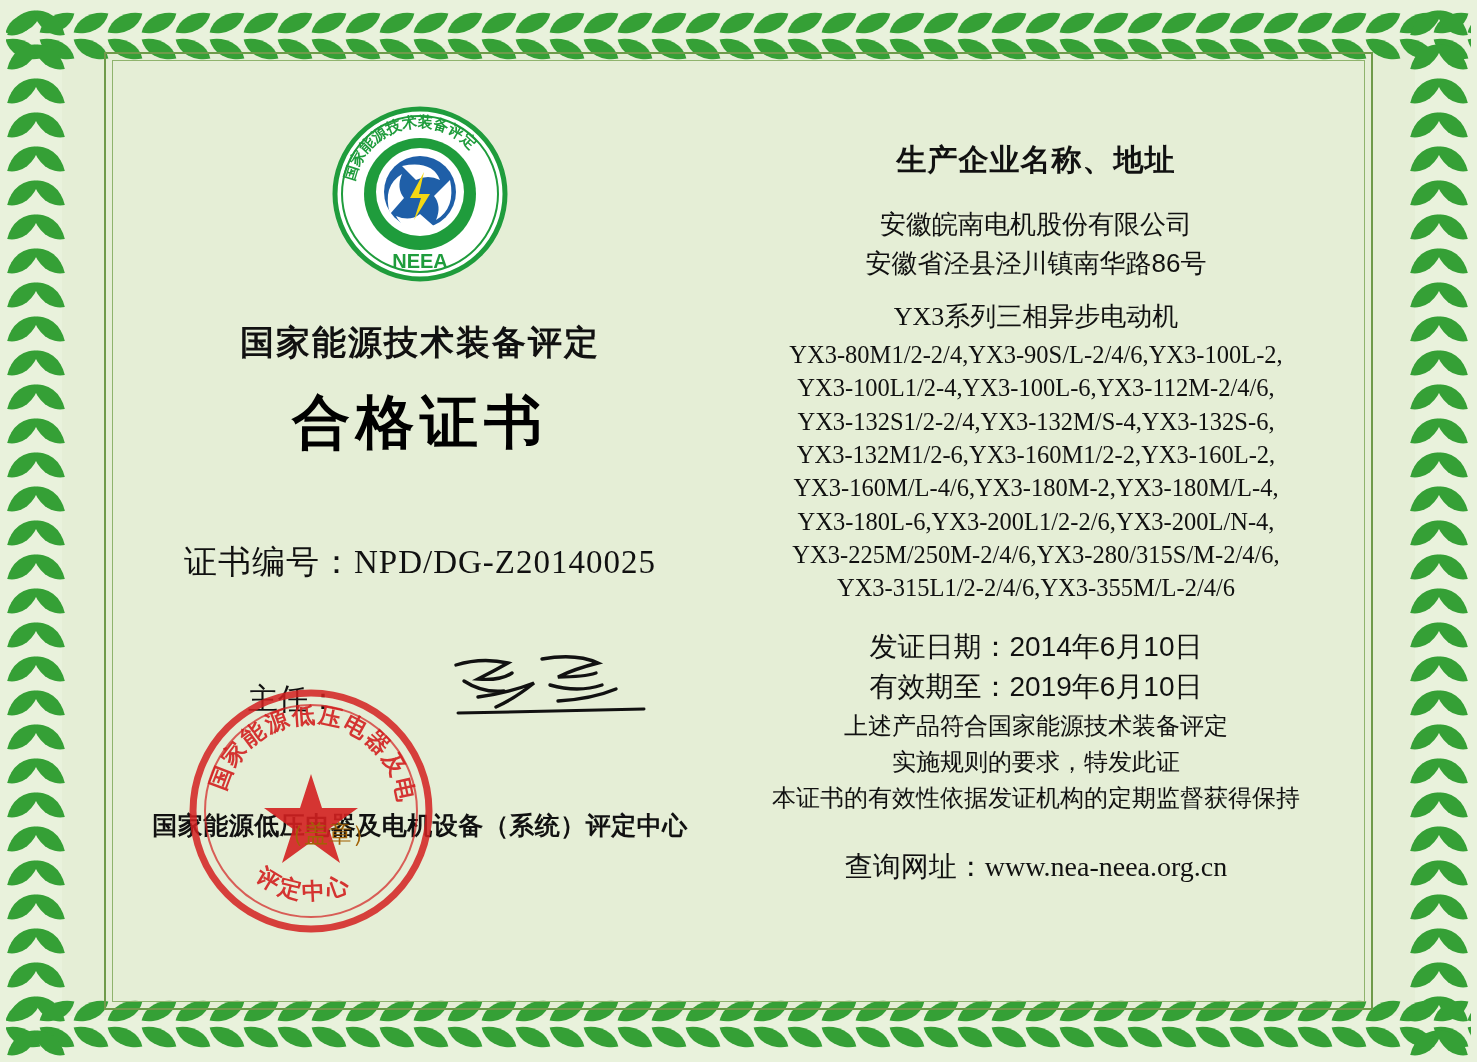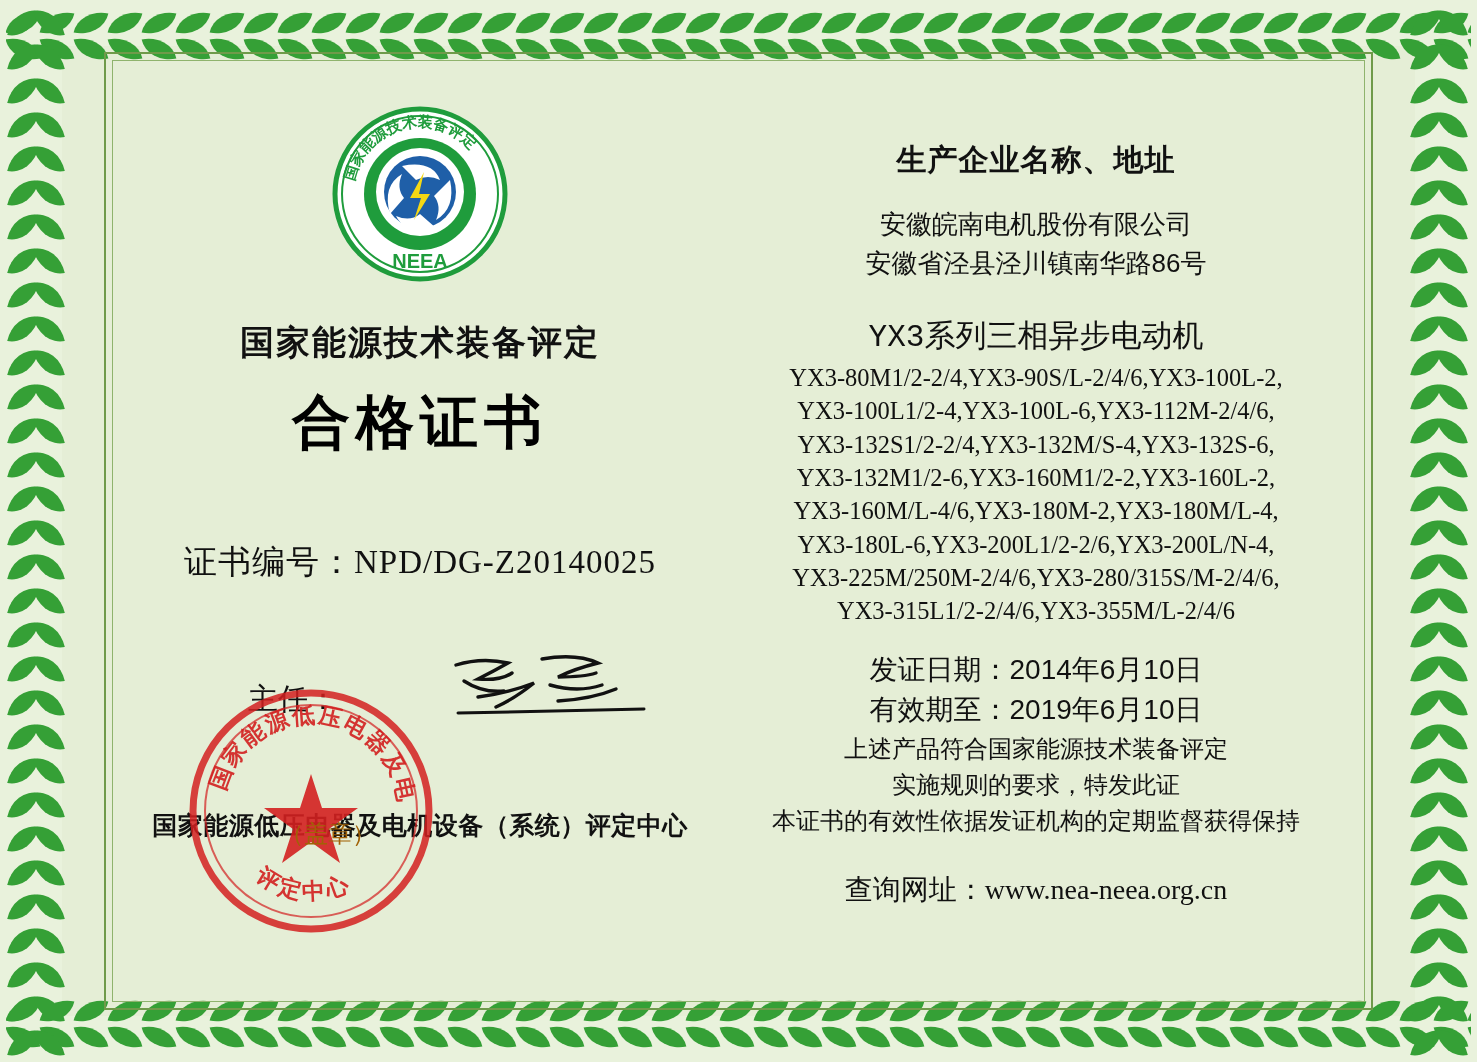--- a/index.html
+++ b/index.html
@@ -207,23 +207,23 @@
   .company {
     margin-top: 24px;
     font-size: 26px;
     line-height: 1.5;
     font-family: "Liberation Sans", sans-serif;
   }
   .sec-head.product {
     margin-top: 40px;
   }
   .product-name {
-    margin-top: 32px;
-    font-size: 31px;
-    font-family: Liberation Mono, monospace;
+    margin-top: 16px;
+    font-size: 26px;
+    font-family: Liberation Serif, serif;
   }
   .model-list {
     margin-top: 4px;
     font-size: 24.5px;
     line-height: 1.36;
     font-family: "Liberation Serif", serif;
     white-space: pre-line;
     text-align: center;
   }
   .dates {

